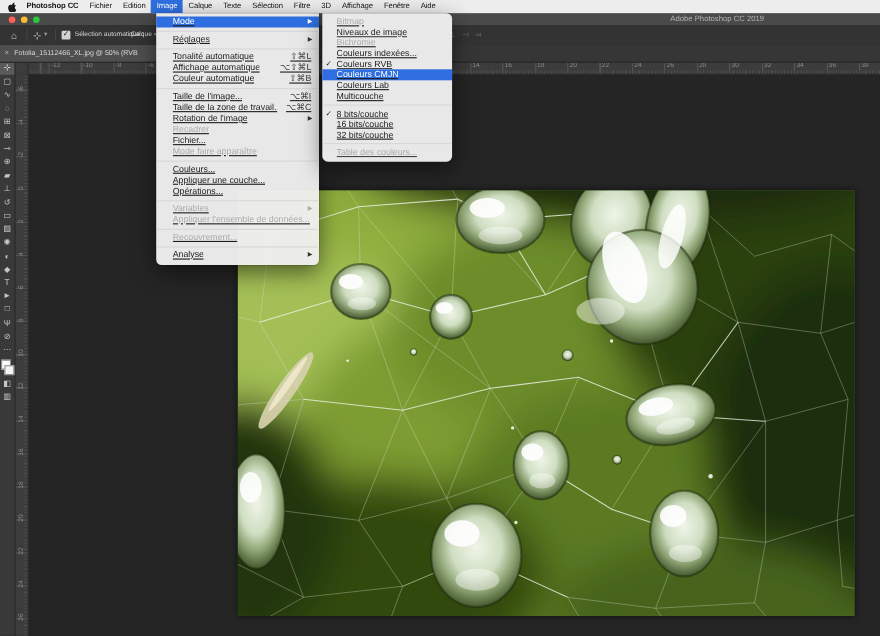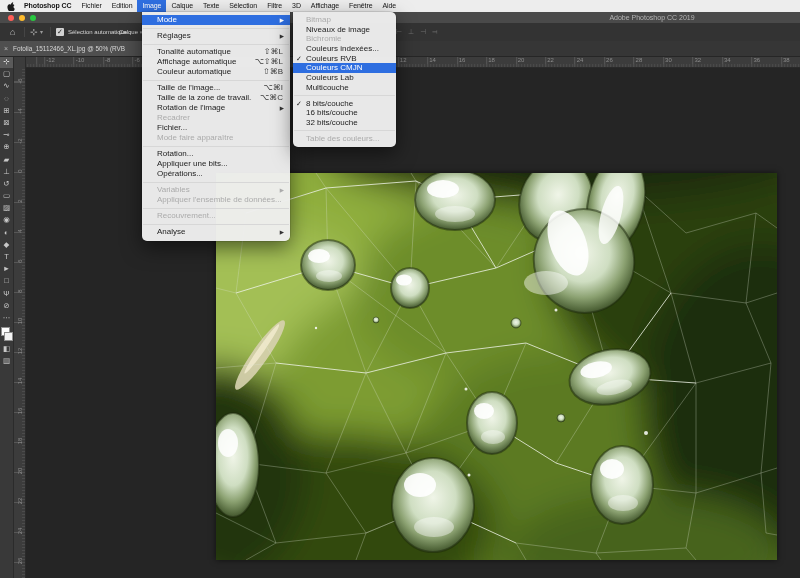--- a/index.html
+++ b/index.html
@@ -52,23 +52,23 @@
   #color-swatches{position:relative;width:13px;height:17px;margin-top:2px;}
   #fg-swatch{position:absolute;left:1px;top:1px;width:7px;height:7px;background:#fdfdfd;border:1px solid #8f8f8f;}
   #bg-swatch{position:absolute;left:4px;top:6px;width:7px;height:7px;background:#f4f4f4;border:1px solid #8f8f8f;}
   
   #pasteboard{position:absolute;left:26px;top:67px;width:774px;height:511px;background:#252525;z-index:1;}
   #document-canvas{position:absolute;left:216px;top:173px;width:561px;height:387px;z-index:2;overflow:hidden;
     box-shadow:0 0 6px rgba(0,0,0,.6);}
   
   .menu-panel{position:absolute;background:rgba(238,238,238,.97);z-index:70;
     box-shadow:0 7px 20px rgba(0,0,0,.5),0 0 0 0.5px rgba(0,0,0,.2);font-size:8px;color:#1c1c1c;
-    padding:3px 0 4px 0;box-sizing:border-box;}
+    padding:3px 0 4px 0;box-sizing:border-box;text-decoration:underline;}
   #image-menu{left:142px;top:12px;width:148px;border-radius:0 0 5px 5px;}
-  #mode-submenu{left:293px;top:12px;width:103px;border-radius:0 5px 5px 5px;}
+  #mode-submenu{left:293px;top:12px;width:118px;border-radius:0 5px 5px 5px;}
   .mrow{position:relative;height:10px;line-height:10px;padding:0 7px 0 15px;display:flex;white-space:nowrap;}
   #mode-submenu .mrow{height:9.7px;line-height:9.7px;padding-left:13px;}
   .mrow .lab{overflow:hidden;text-overflow:clip;}
   .mrow .sc{margin-left:auto;color:#3a3a3a;padding-left:8px;}
   .mrow .sub-arrow{position:absolute;right:6px;top:0;font-size:5.5px;line-height:10px;color:#333;}
   .mrow .chk{position:absolute;left:3px;top:0;font-size:7px;color:#1c1c1c;}
   .mrow.disabled,.mrow.disabled .sc,.mrow.disabled .sub-arrow{color:#ababab;}
   .mrow.active{background:#2e6ee0;color:#fff;}
   .mrow.active .sc,.mrow.active .sub-arrow,.mrow.active .chk{color:#fff;}
   .msep{height:1px;background:#d7d7d7;margin:2.5px 1px;}
@@ -424,24 +424,24 @@
       <span class="lab">Recadrer</span>
     </div>
     <div class="mrow">
       <span class="lab">Fichier...</span>
     </div>
     <div class="mrow disabled">
       <span class="lab">Mode faire apparaître</span>
     </div>
     <div class="msep"></div>
     <div class="mrow">
-      <span class="lab">Rotation...</span>
-    </div>
-    <div class="mrow">
-      <span class="lab">Appliquer une bits...</span>
+      <span class="lab">Couleurs...</span>
+    </div>
+    <div class="mrow">
+      <span class="lab">Appliquer une couche...</span>
     </div>
     <div class="mrow">
       <span class="lab">Opérations...</span>
     </div>
     <div class="msep"></div>
     <div class="mrow disabled">
       <span class="lab">Variables</span>
       <span class="sub-arrow">▶</span>
     </div>
     <div class="mrow disabled">

